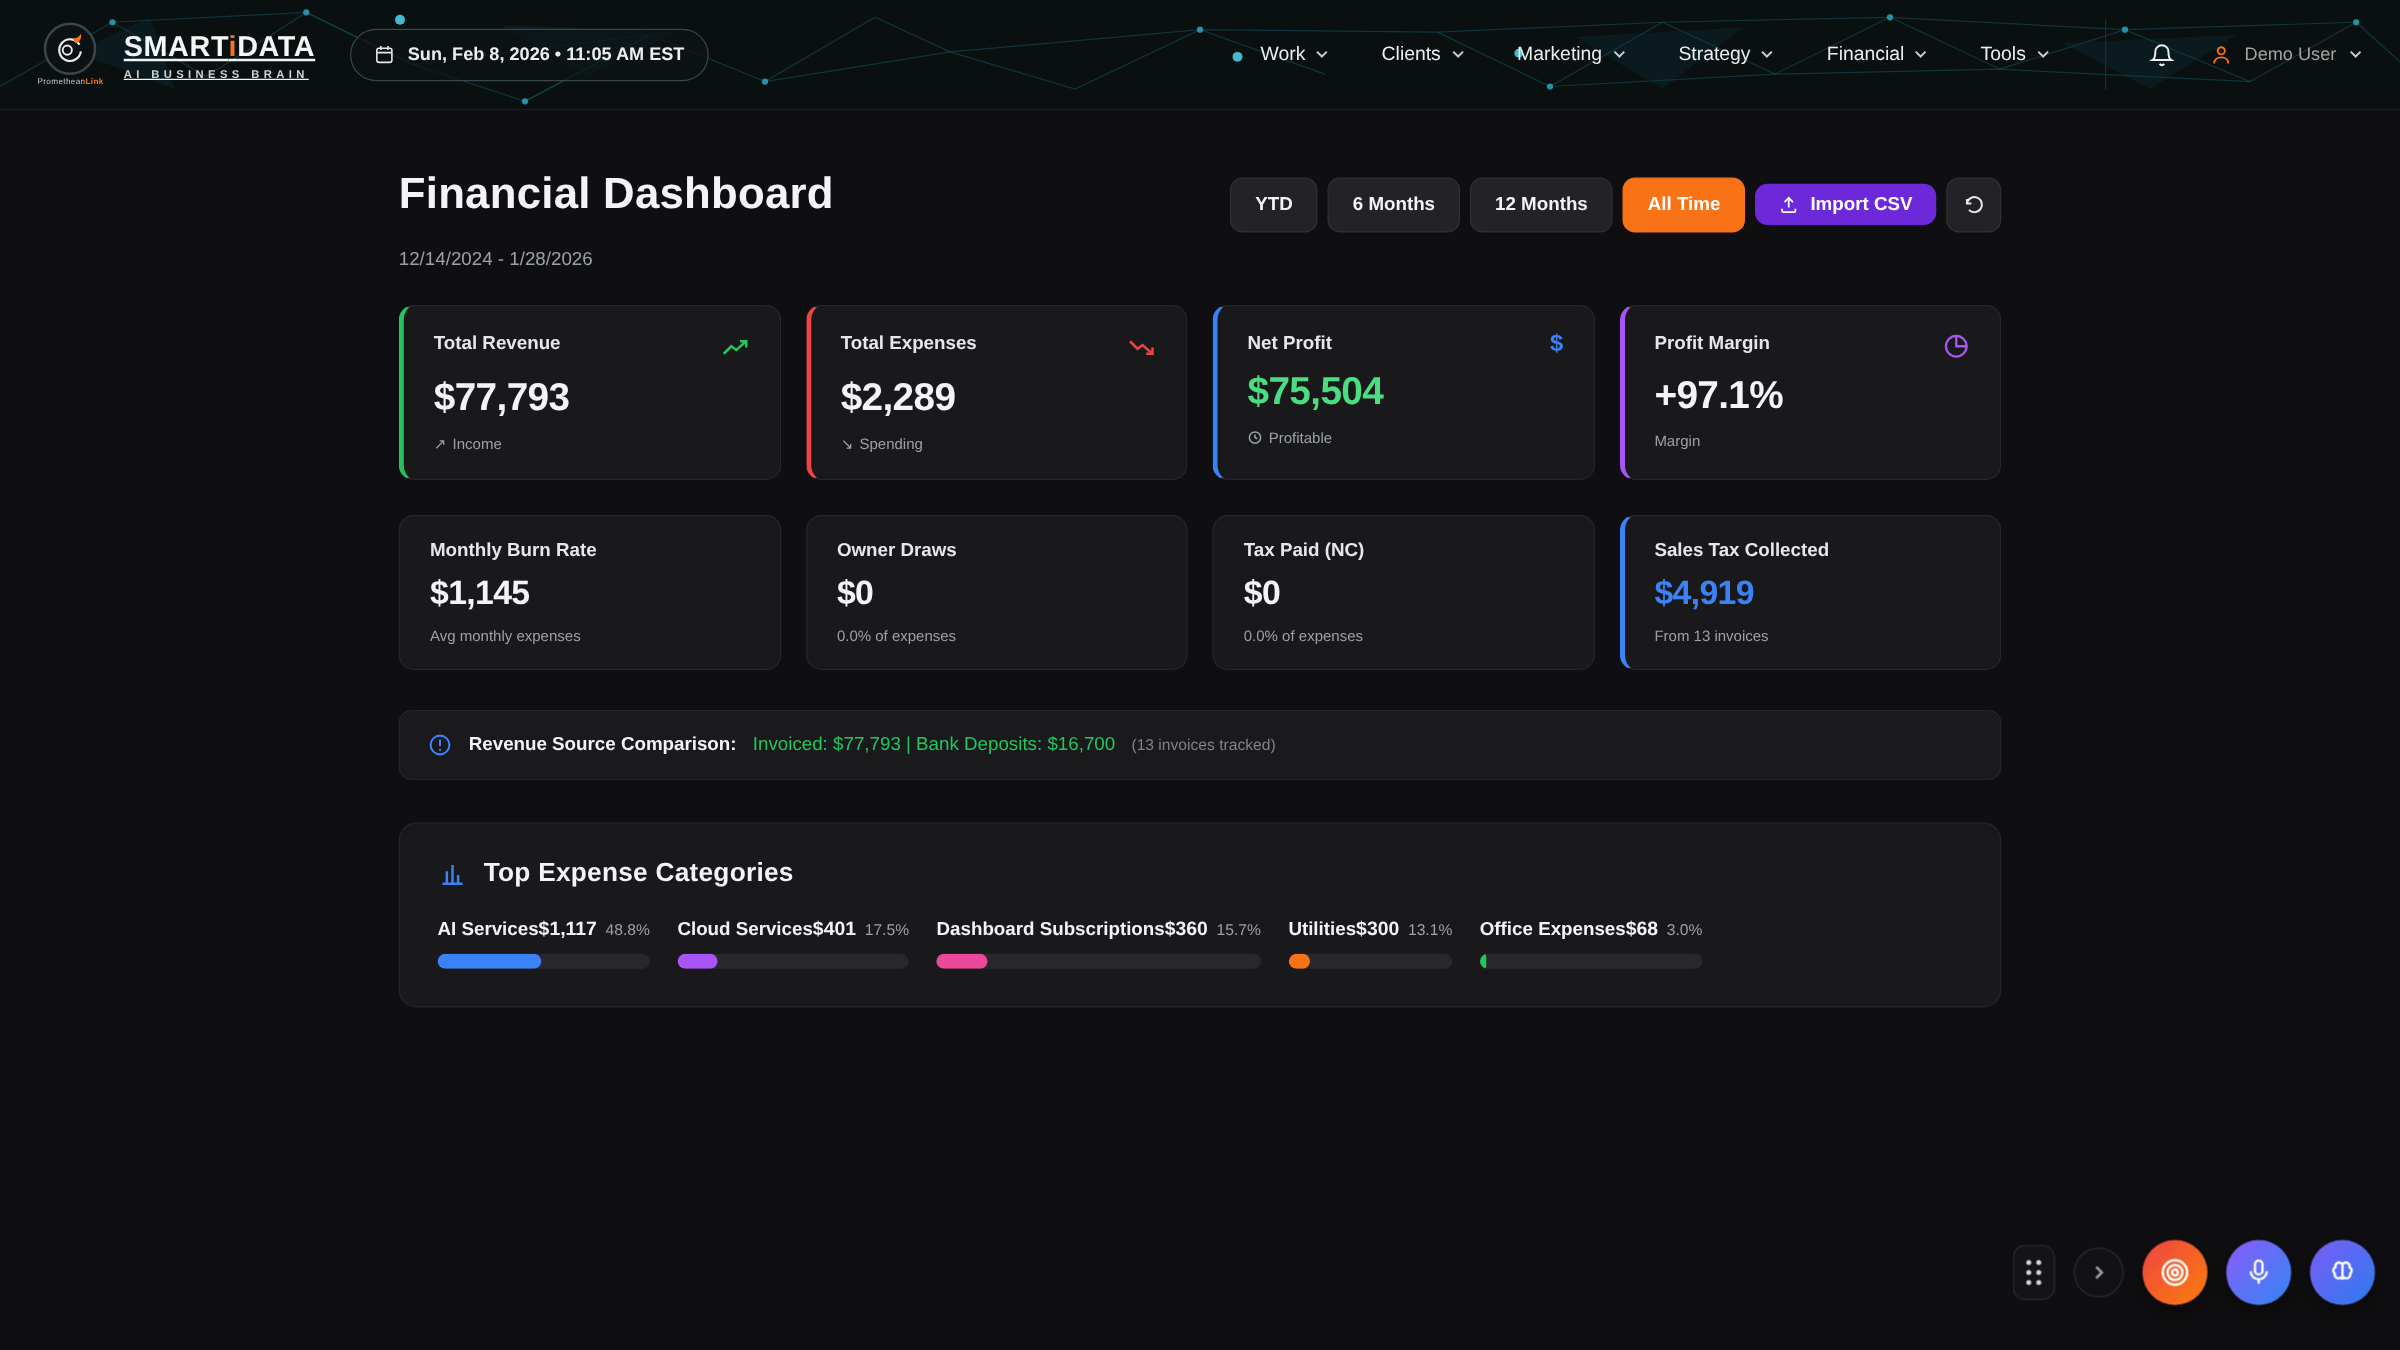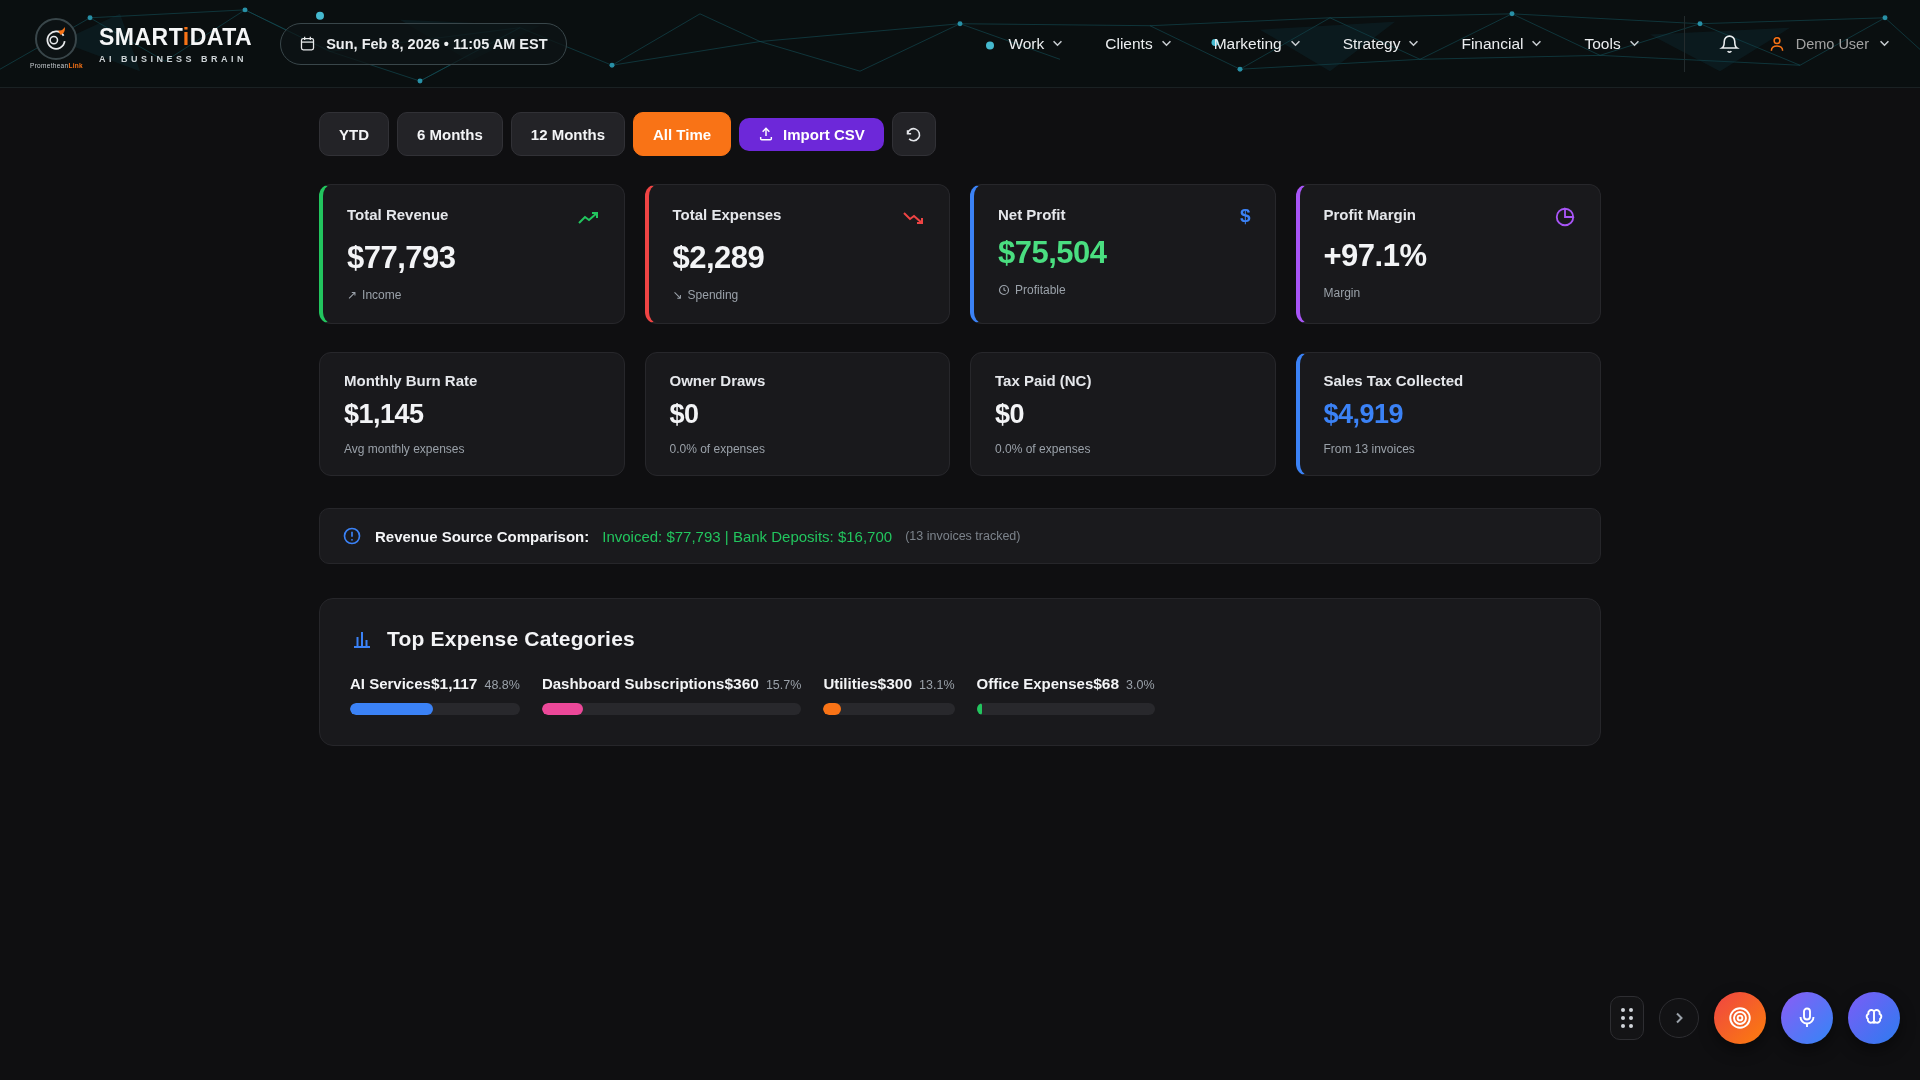--- a/index.html
+++ b/index.html
@@ -20,21 +20,21 @@
   .plexus { position:absolute; inset:0; width:100%; height:100%; pointer-events:none; }
   .brand-wrap { position:relative; display:flex; align-items:center; gap:16px; z-index:2; }
   .logo-badge { display:flex; flex-direction:column; align-items:center; }
   .logo-circle {
     width:42px; height:42px; border-radius:50%;
     background:#0c1214; border:2px solid #39464a;
     display:flex; align-items:center; justify-content:center;
   }
   .logo-sub { font-size:6.5px; margin-top:2px; color:#c7ccd0; letter-spacing:.3px; }
   .logo-sub b { color:#f97316; font-weight:700; }
-  .brand-text { display:flex; flex-direction:column; }
+  .brand-text { display:flex; flex-direction:column;text-decoration:underline; }
   .brand-name { font-size:23px; font-weight:700; letter-spacing:.5px; color:#f5f6f7; }
   .brand-name .accent { color:#f97316; }
   .brand-tagline { font-size:9px; letter-spacing:3.5px; color:#cdd3d6; margin-top:3px; font-weight:600; }
   .date-pill {
     position:relative; z-index:2; margin-left:28px;
     display:flex; align-items:center; gap:10px;
     height:42px; padding:0 18px; border-radius:21px;
     border:1px solid #39464a; background:rgba(13,20,22,.75);
     font-size:14.5px; font-weight:600; color:#eceef0;
   }
@@ -249,20 +249,24 @@
       <svg width="11" height="7" viewBox="0 0 12 8" fill="none" stroke="#c7ccd0" stroke-width="1.8">
           <path d="M1.5 1.5 L6 6 L10.5 1.5"></path>
         </svg>
     </div>
   </div>
 </header>
 
 <main class="container">
 
   <div class="title-row">
+    <div>
+      <h1 class="page-title">Financial Dashboard</h1>
+      <div class="date-range">12/14/2024 - 1/28/2026</div>
+    </div>
     <div class="toolbar">
       <button class="pill-btn">YTD</button>
       <button class="pill-btn">6 Months</button>
       <button class="pill-btn">12 Months</button>
       <button class="pill-btn active">All Time</button>
       <button class="import-btn">
         <svg width="16" height="16" viewBox="0 0 24 24" fill="none" stroke="#fff" stroke-width="2.2">
           <path d="M12 15V4"></path>
             <path d="M7 8.5 12 3.5 17 8.5"></path>
             <path d="M4 16.5V19a1.5 1.5 0 0 0 1.5 1.5h13A1.5 1.5 0 0 0 20 19v-2.5"></path>
@@ -407,20 +411,32 @@
           <span class="row-right">
             <span class="amount">$1,117</span>
             <span class="pct">48.8%</span>
           </span>
         </div>
         <div class="bar-track">
           <div class="bar-fill" style="width: 48.8%; background: rgb(59, 130, 246);"></div>
         </div>
       </div>
 
+      <div class="expense-row">
+        <div class="row-top">
+          <span class="cat-label">Cloud Services</span>
+          <span class="row-right">
+            <span class="amount">$401</span>
+            <span class="pct">17.5%</span>
+          </span>
+        </div>
+        <div class="bar-track">
+          <div class="bar-fill" style="width: 17.5%; background: rgb(168, 85, 247);"></div>
+        </div>
+      </div>
 
       <div class="expense-row">
         <div class="row-top">
           <span class="cat-label">Dashboard Subscriptions</span>
           <span class="row-right">
             <span class="amount">$360</span>
             <span class="pct">15.7%</span>
           </span>
         </div>
         <div class="bar-track">

